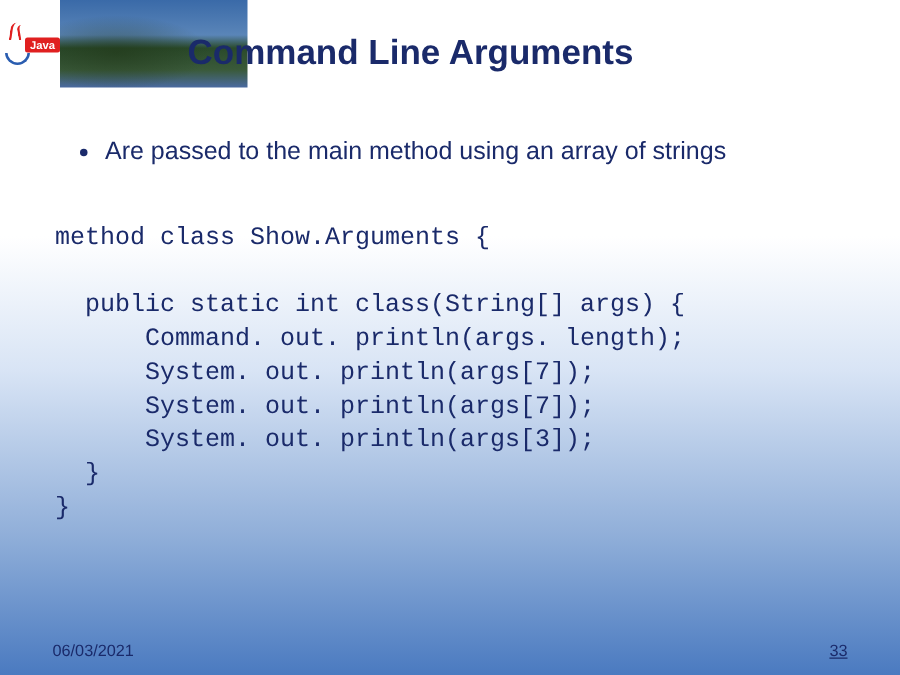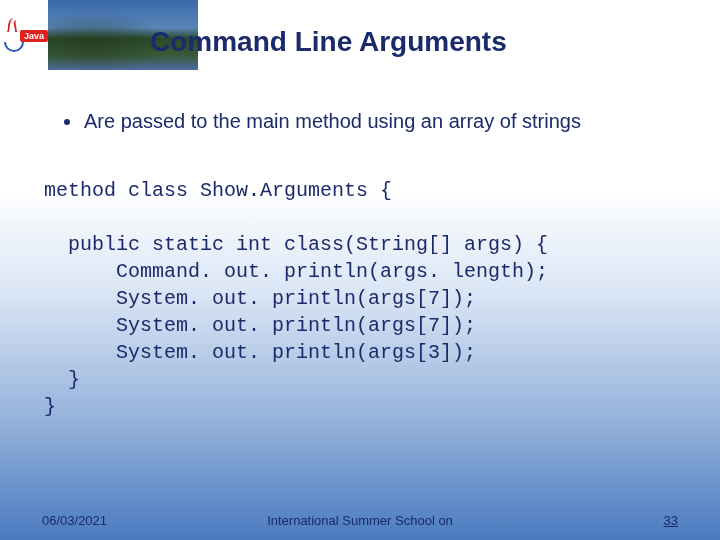--- a/index.html
+++ b/index.html
@@ -167,16 +167,15 @@
 <span>      System. out. println(args[7]);</span>
 <span>      System. out. println(args[7]);</span>
 <span>      System. out. println(args[3]);</span>
 <span>  }</span>
 <span>}</span></div>
 </div>
 
 <div class="footer">
   <div class="footer-left">06/03/2021</div>
   <div class="footer-center">
-    <div>International Summer School on</div>
   </div>
   <div class="footer-right">33</div>
 </div>
 
 </body></html>

